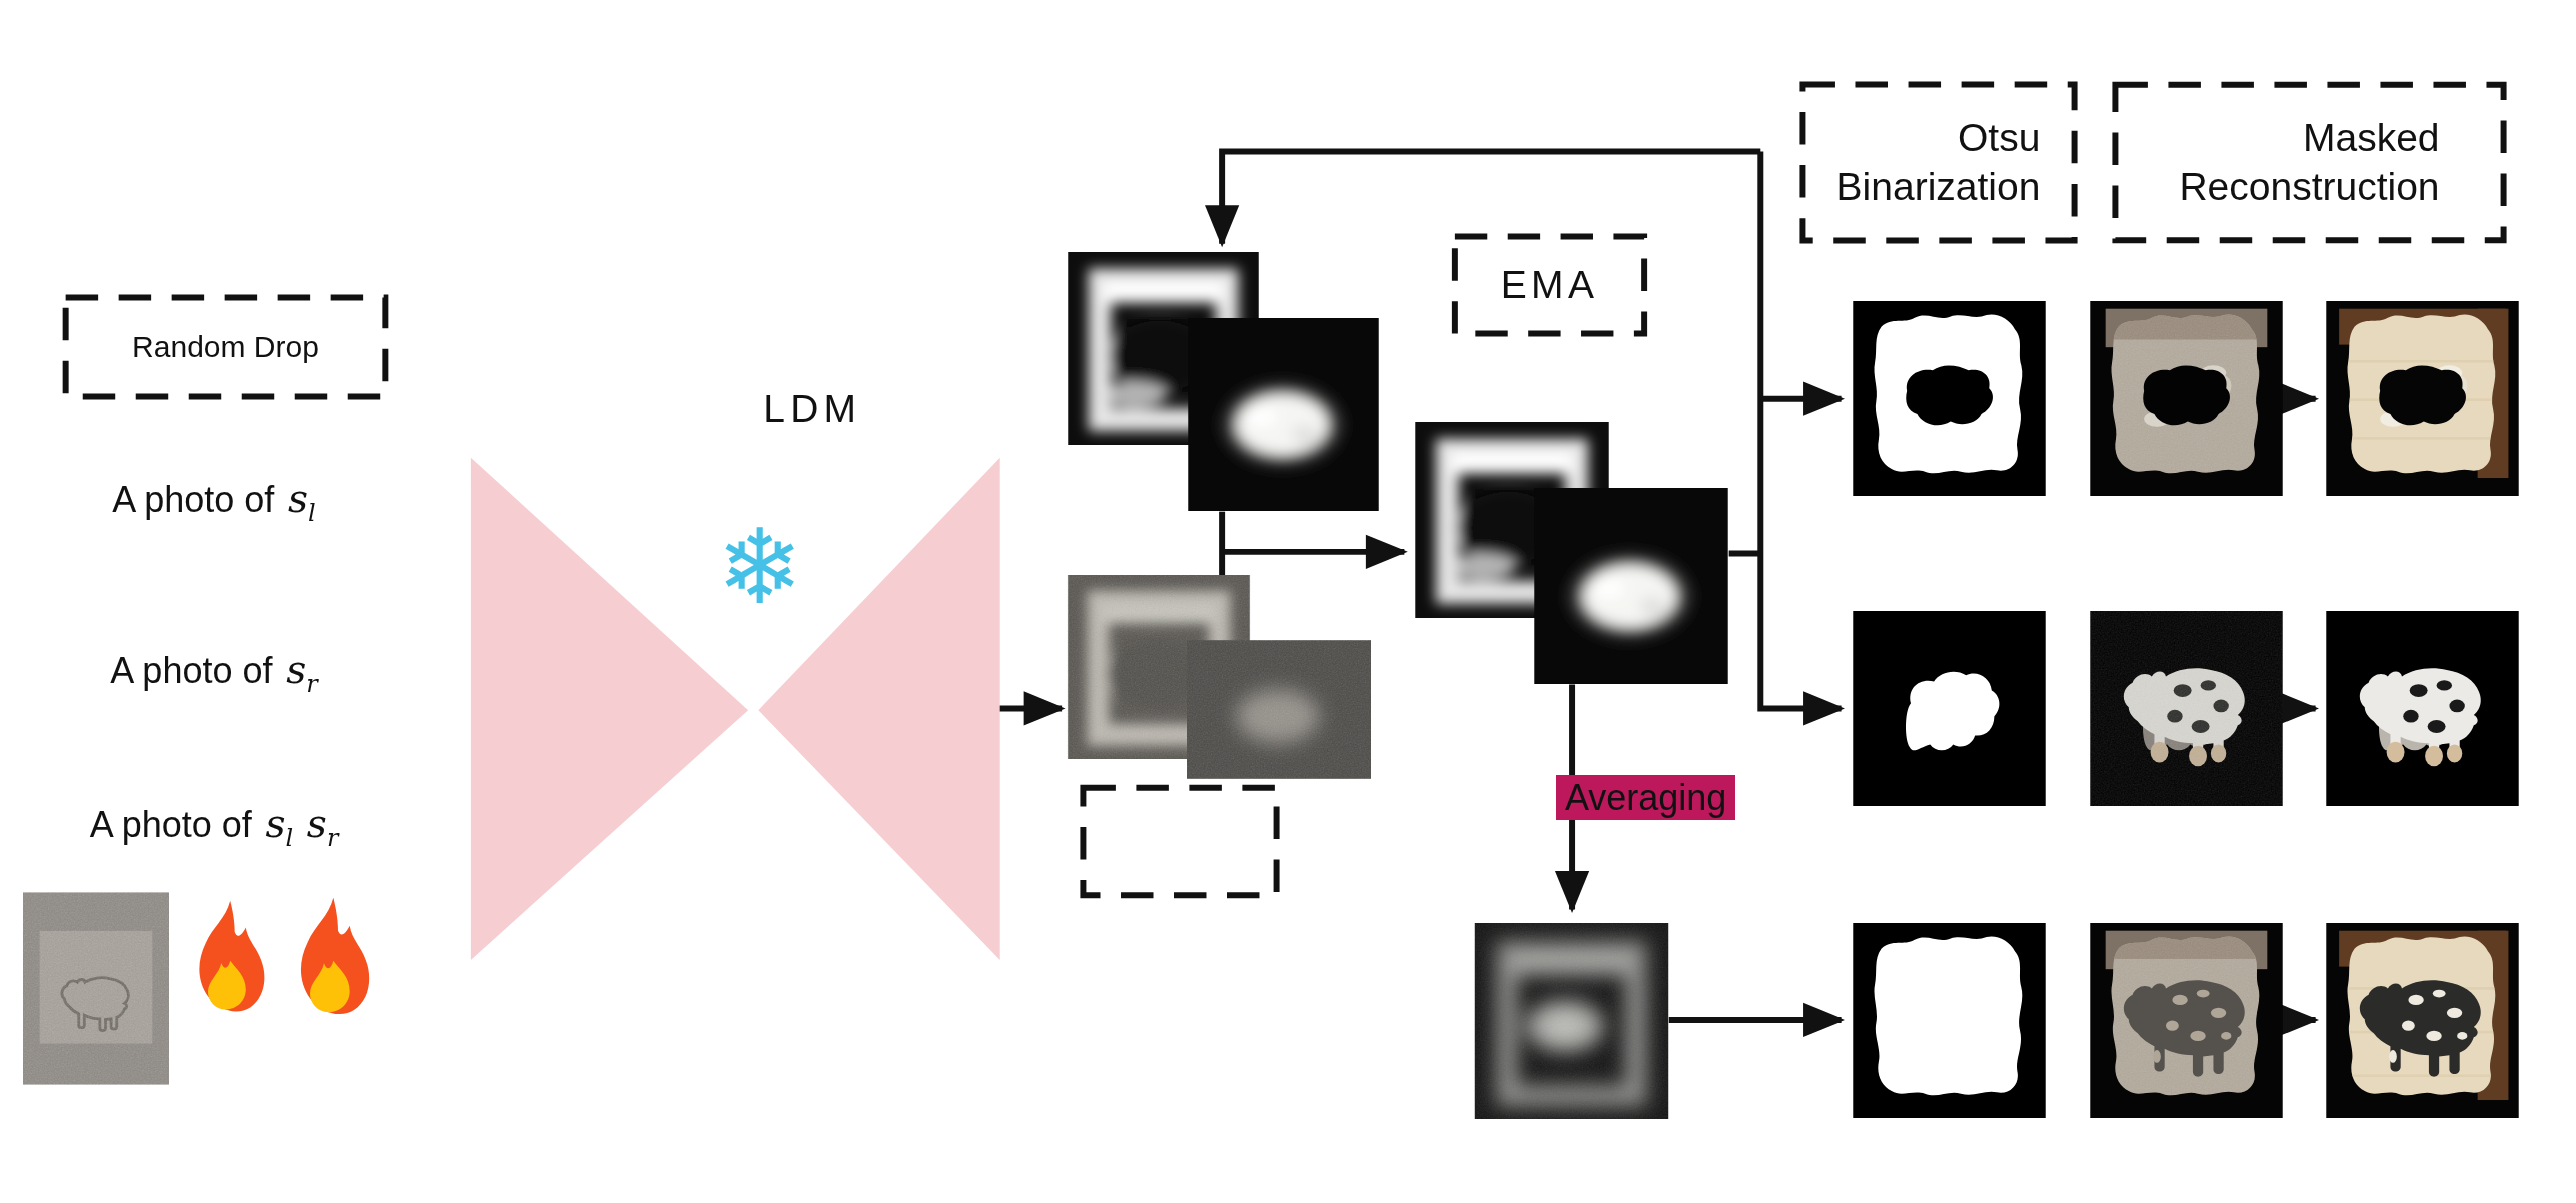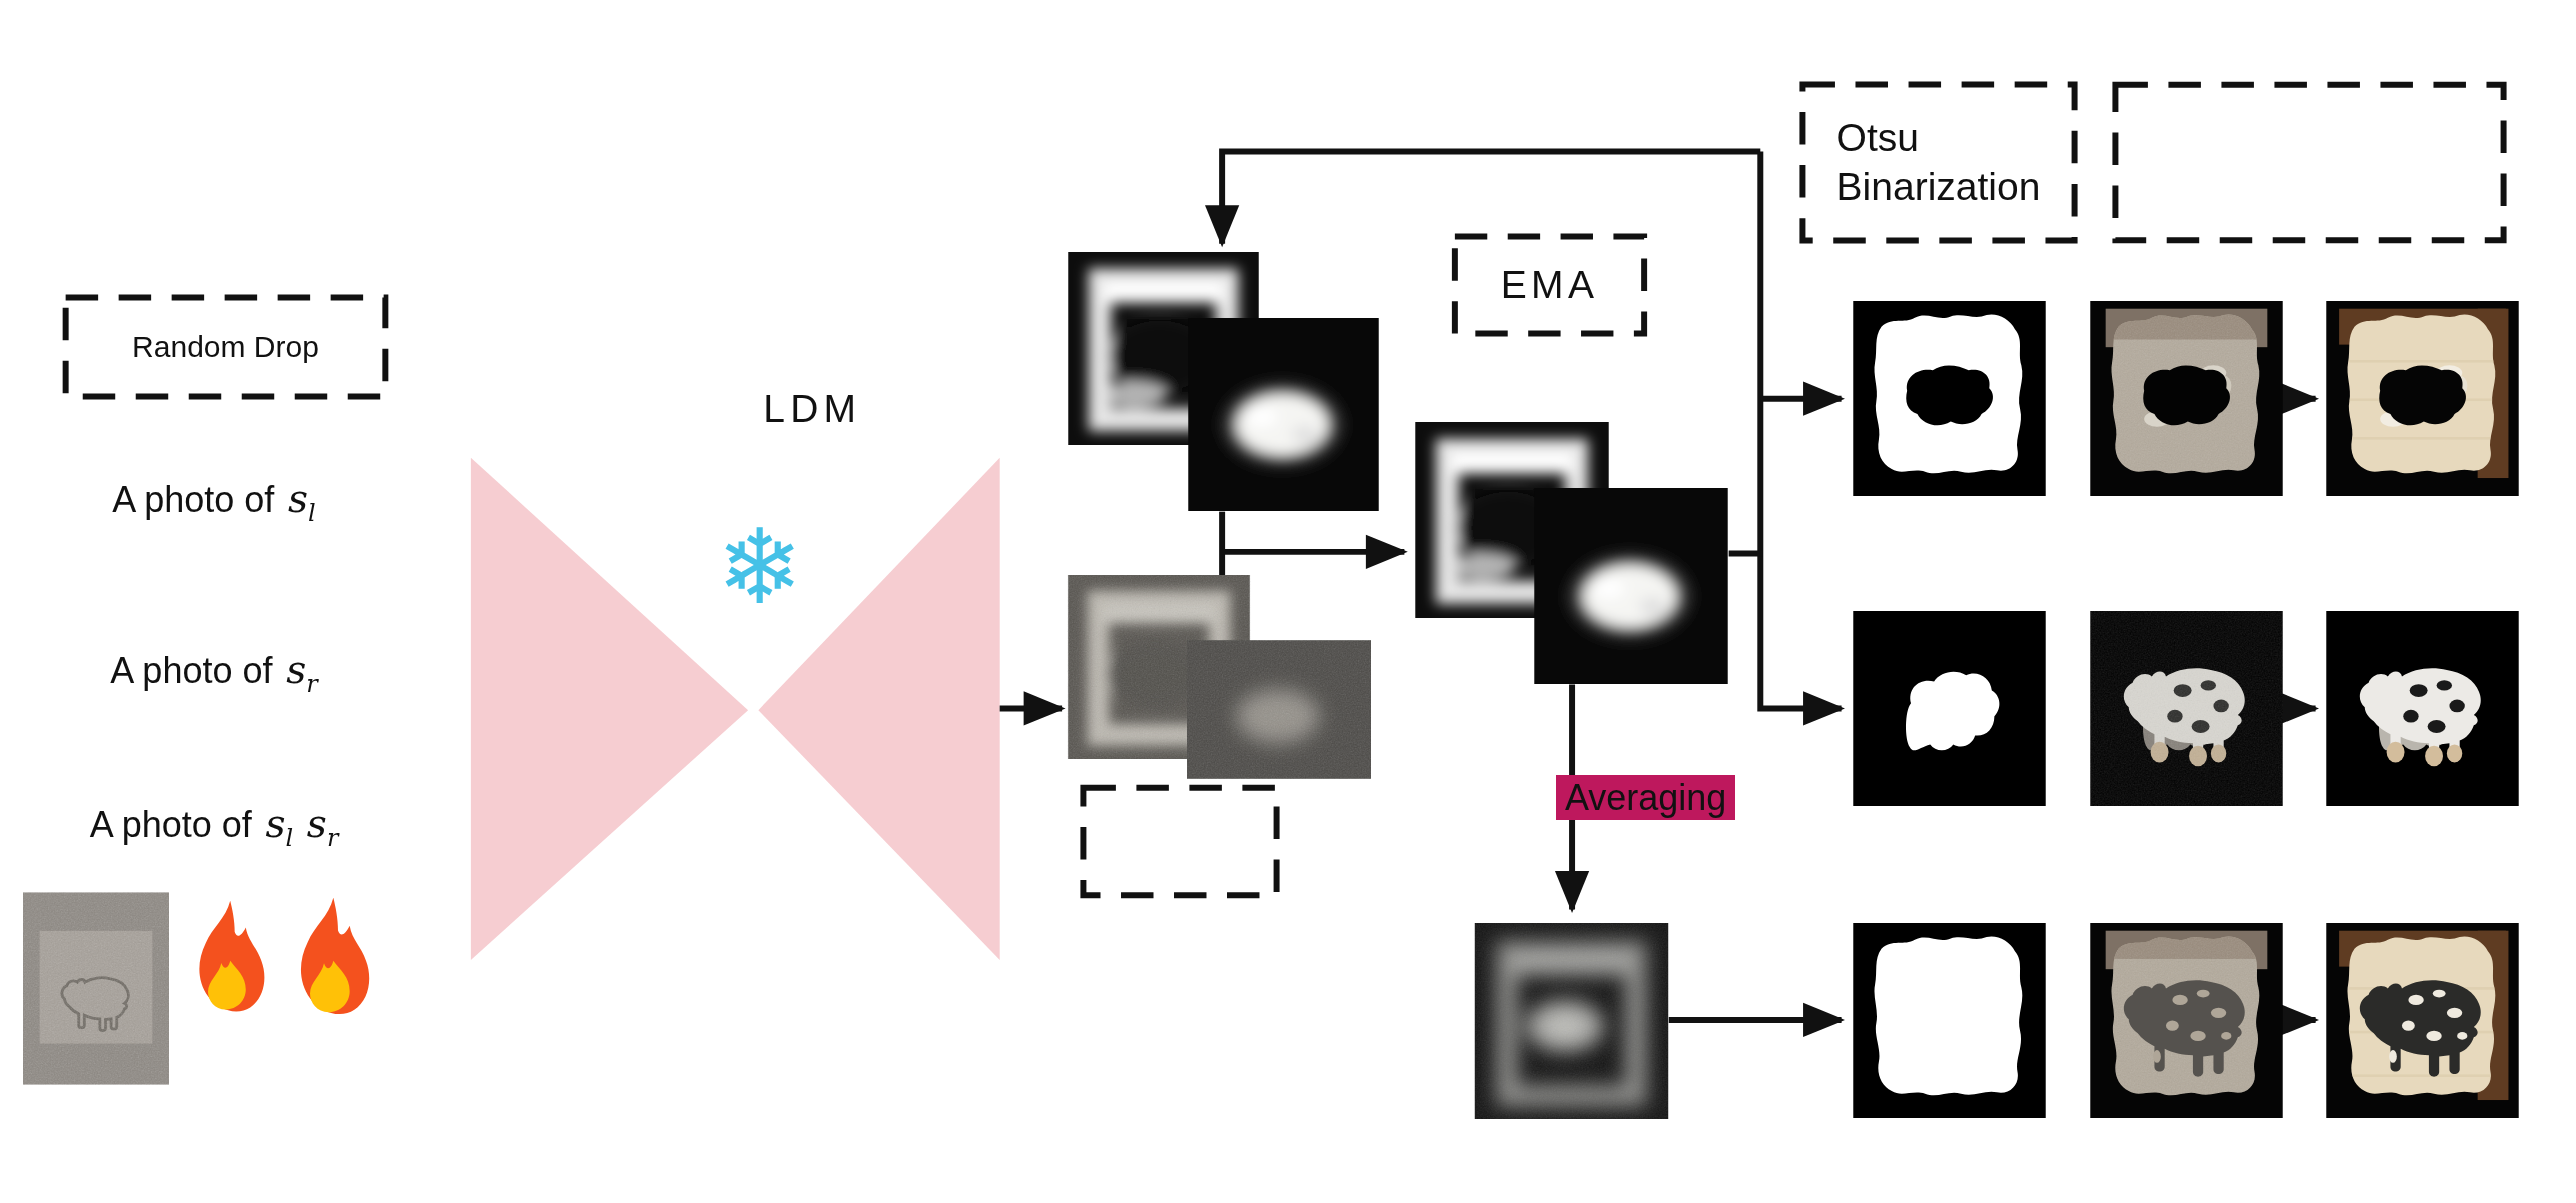--- a/index.html
+++ b/index.html
@@ -1,21 +1,21 @@
 <!DOCTYPE html>
 <html style="font-size:13.7px"><head>
 <meta charset="utf-8">
 <style>
   html,body{margin:0;padding:0;background:#ffffff;}
   body{width:2576px;height:1203px;position:relative;overflow:hidden;
        font-family:"Liberation Sans",sans-serif;color:#111;}
   .abs{position:absolute;}
   .tile{position:absolute;display:block;}
   .dashed-box{position:absolute;display:flex;align-items:center;justify-content:center;
-              text-align:left;font-size:39px;line-height:1.25;font-weight:400;}
+              text-align:right;font-size:39px;line-height:1.25;font-weight:400;}
   .dashed-box svg{position:absolute;left:0;top:0;width:100%;height:100%;}
   .dashed-box .bx-label{position:relative;z-index:2;}
   .plain-label{position:absolute;text-align:right;}
   .prompt-row{position:absolute;left:0;width:428px;text-align:center;font-size:36px;}
   .mvar{font-family:"DejaVu Serif",serif;font-style:italic;font-size:39px;margin-left:13.7px;}
   .mvar sub{font-size:24px;line-height:0;}
   .snow{position:absolute;color:#45C1E7;font-family:"DejaVu Sans",sans-serif;
         text-align:center;}
 </style>
 </head>
@@ -202,20 +202,24 @@
   </svg>
   <span class="bx-label">
     <span>Otsu</span><br>
     <span>Binarization</span>
   </span>
 </div>
 <div class="dashed-box" style="left:2112px;top:81px;width:395px;height:163px;z-index:3">
   <svg viewBox="0 0 462 190">
     <rect x="4" y="4" width="454" height="182" fill="none" stroke="#111" stroke-width="7" stroke-dasharray="38 24"></rect>
   </svg>
+  <span class="bx-label">
+    <span>Masked</span><br>
+    <span>Reconstruction</span>
+  </span>
 </div>
 
 <svg class="tile" style="left:1853px;top:301px;z-index:2" width="193" height="195" viewBox="0 0 150 152">
   <rect width="150" height="152" fill="#000"></rect>
   <use href="#p-stamp" fill="#FFFFFF"></use>
   <use href="#p-hole" fill="#000000"></use>
 </svg>
 <svg class="tile" style="left:2090px;top:301px;z-index:2" width="193" height="195" viewBox="0 0 150 152">
   <rect width="150" height="152" fill="#050505"></rect>
   <rect x="12" y="6" width="126" height="30" fill="#7E7165"></rect>

